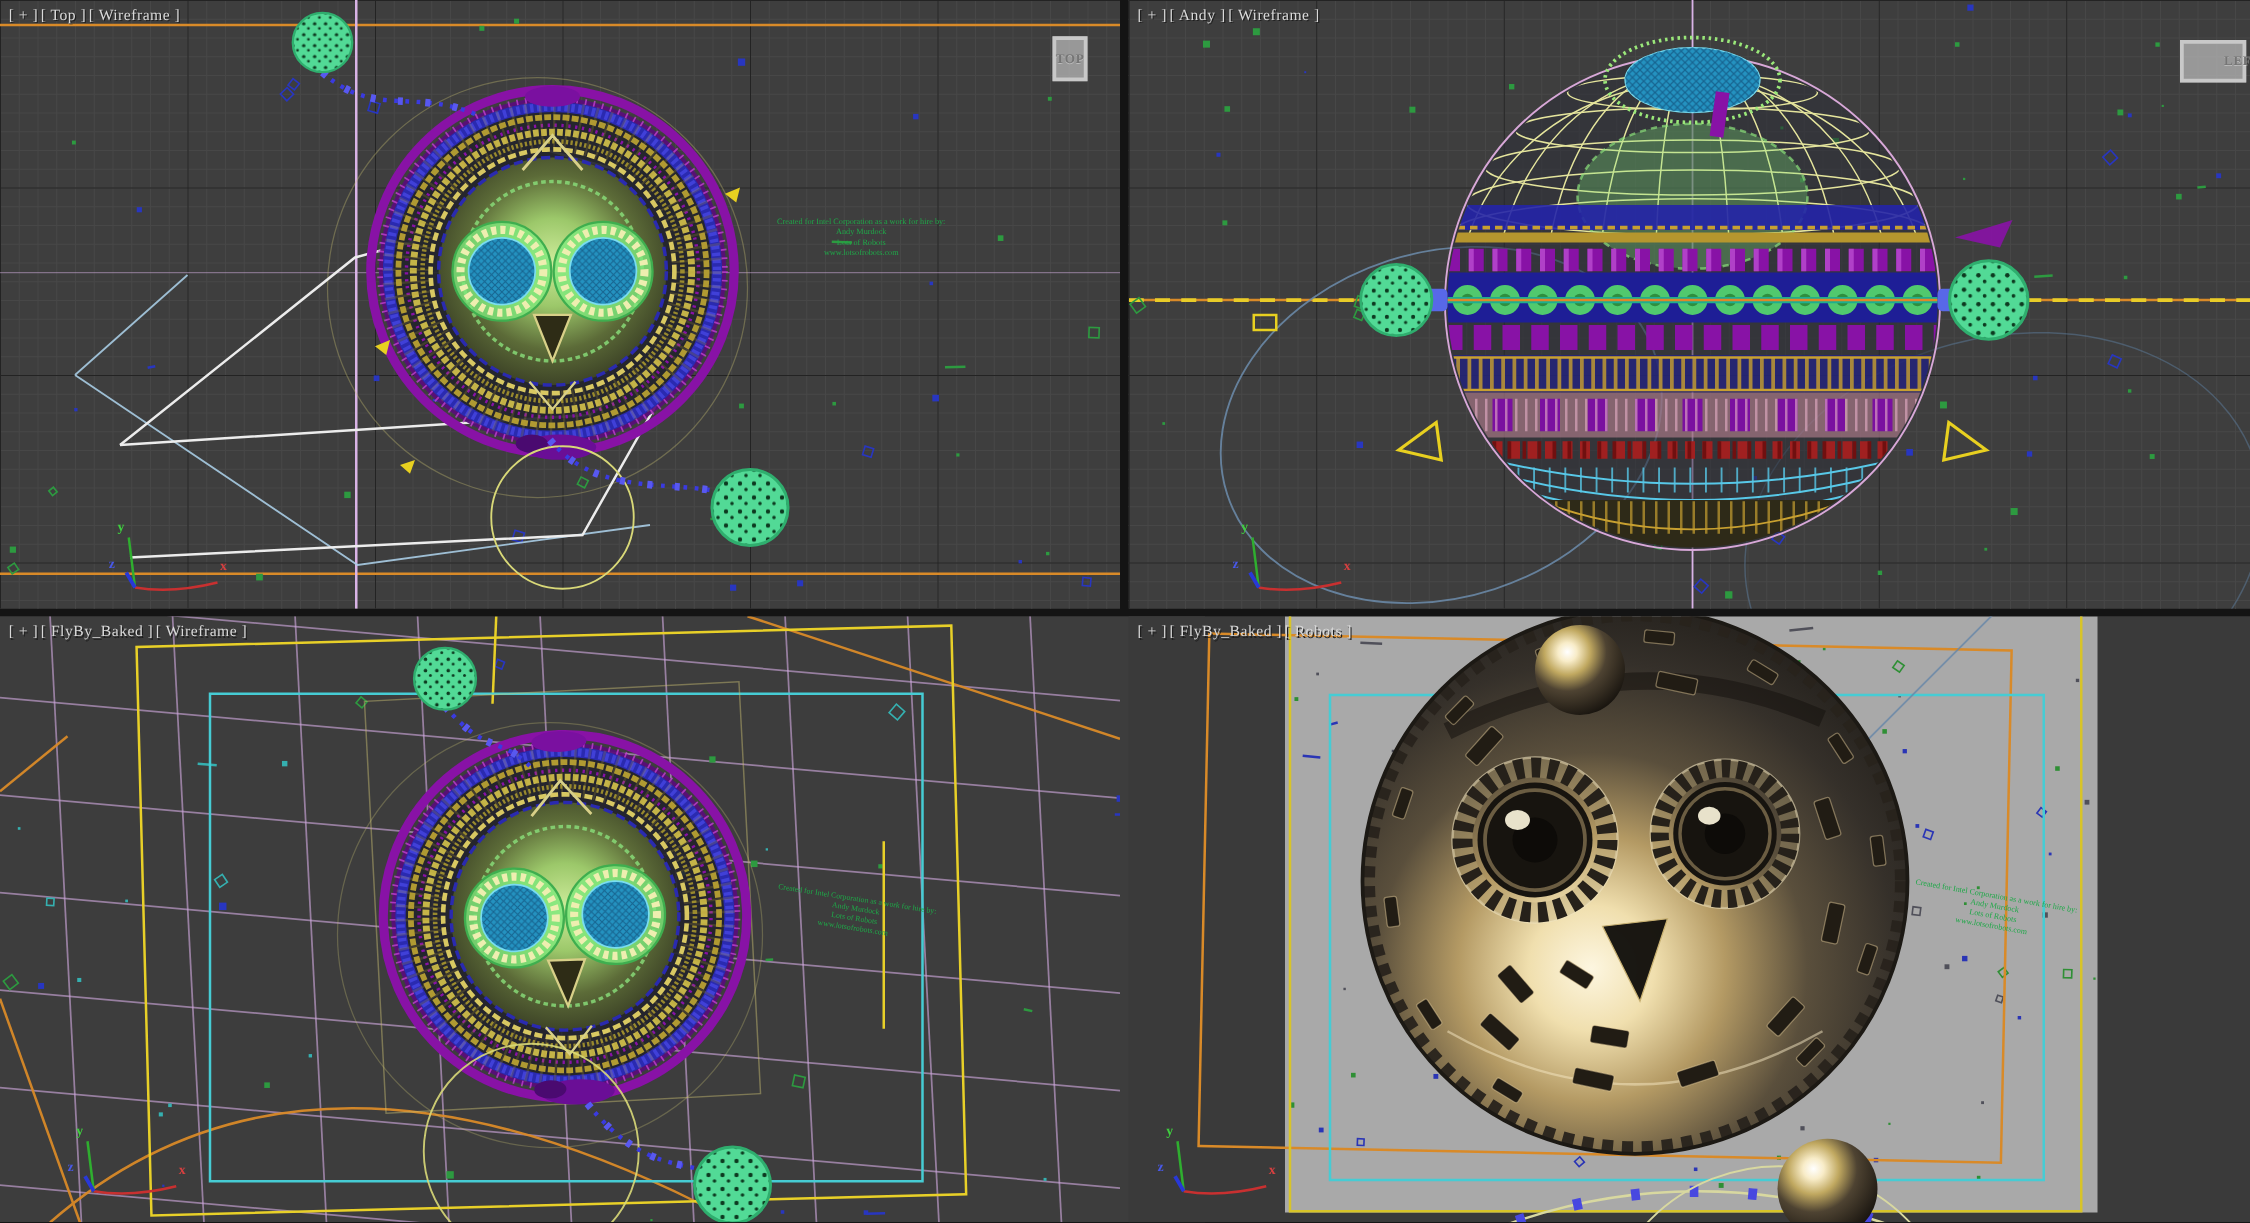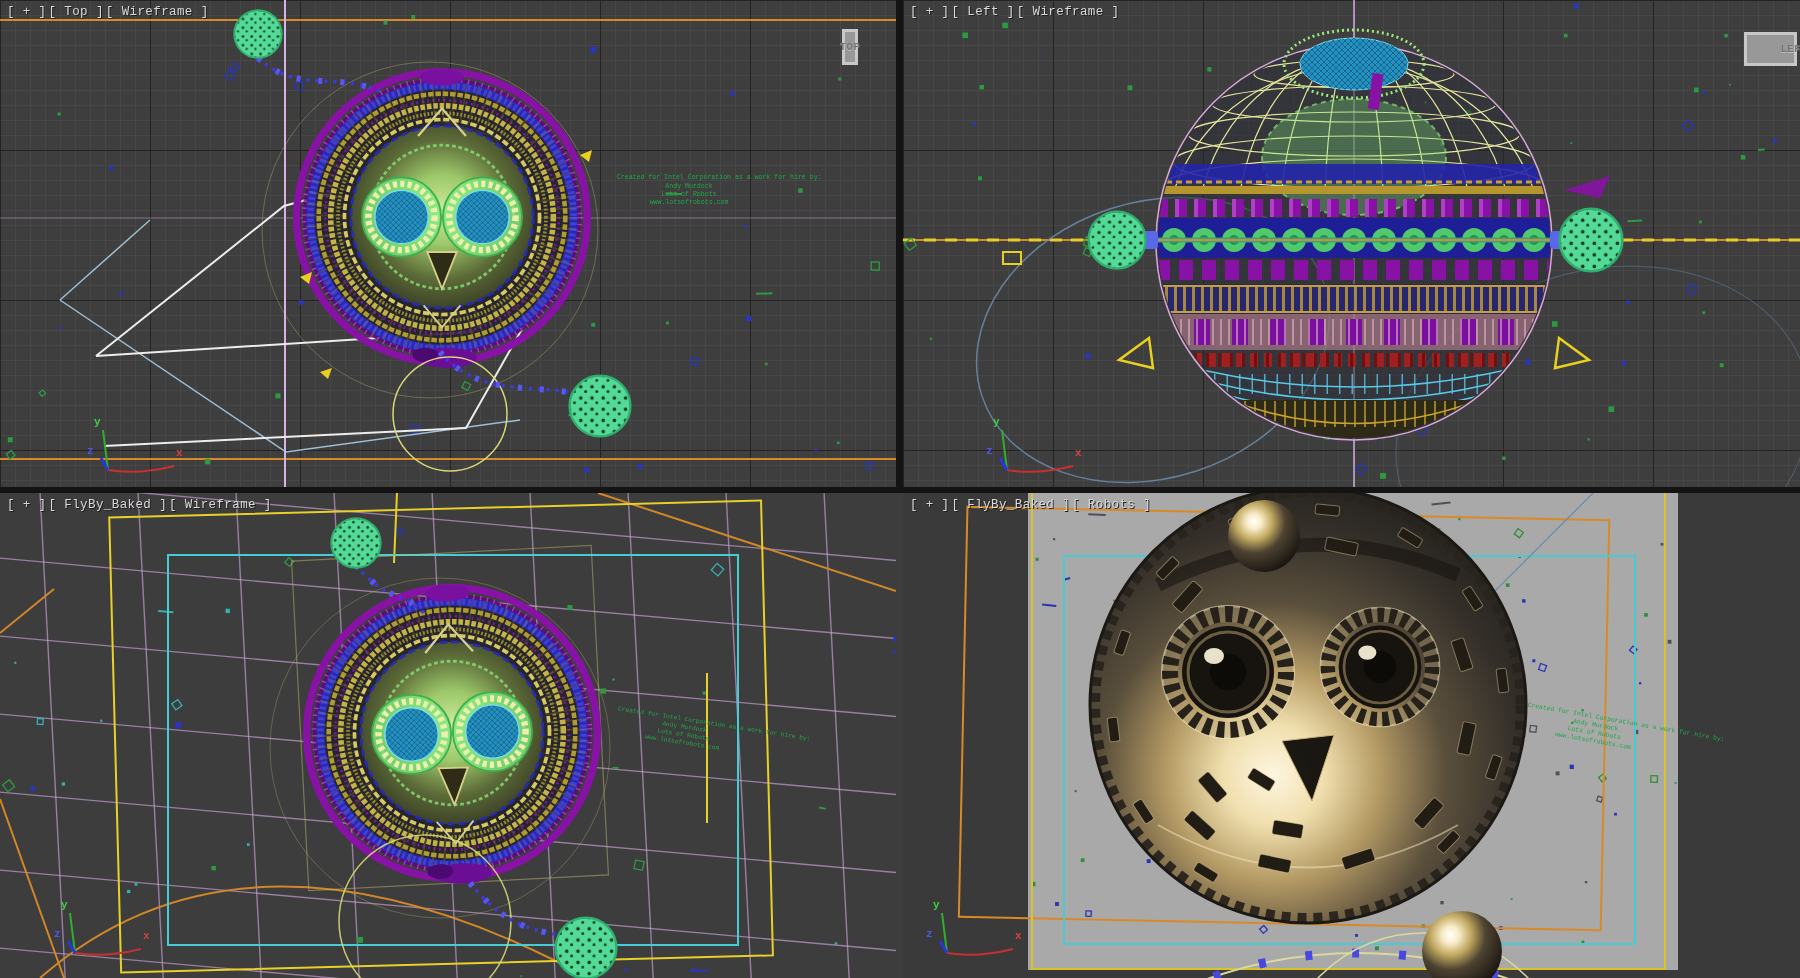--- a/index.html
+++ b/index.html
@@ -1,18 +1,18 @@
 <!DOCTYPE html>
 <html><head>
 <meta charset="utf-8">
 <style>
   html,body{margin:0;padding:0;background:#101010;}
   *{box-sizing:border-box;}
   .stage{position:relative;width:1800px;height:978px;background:#141414;overflow:hidden;
-         font-family:Liberation Mono, monospace;}
+         font-family:Liberation Serif, serif;}
   .vp{position:absolute;overflow:hidden;background:#3d3d3d;}
   .gridbg{background-color:#3e3e3e;background-image:
       linear-gradient(to right,#232323 1px,transparent 1px),
       linear-gradient(to bottom,#232323 1px,transparent 1px),
       linear-gradient(to right,#474747 1px,transparent 1px),
       linear-gradient(to bottom,#474747 1px,transparent 1px);
       background-size:150px 150px,150px 150px,15px 15px,15px 15px;}
   .scene{position:absolute;left:0;top:0;}
   .vp-label{position:absolute;left:7px;top:5px;color:#d9d9d9;font-size:12.5px;letter-spacing:.4px;
             text-shadow:1px 1px 0 #1e1e1e;white-space:nowrap;z-index:6;}
@@ -195,21 +195,21 @@
         <path d="M300,277 l12,-5 l-3,12 z"></path>
           <path d="M580,155 l12,-5 l-3,12 z"></path>
           <path d="M320,372 l12,-4 l-4,11 z"></path>
       </g>
       <use href="#gball" transform="translate(258,34) scale(1.25)"></use>
       <use href="#gball" transform="translate(600,406) scale(1.6)"></use>
     </svg>
     <div class="vp-label">
       <span>[ + ]</span><span>[ Top ]</span><span>[ Wireframe ]</span>
     </div>
-    <div class="viewcube" style="left:842px;top:29px;width:16px;height:36px;">
+    <div class="viewcube" style="left:842px;top:29px;width:28px;height:36px;">
       <span>TOP</span>
     </div>
     <div class="credit" style="left:601px;top:170px;transform:scale(0.82);">
       <div>Created for Intel Corporation as a work for hire by:</div>
         <div>Andy Murdock</div>
       <div>Lots of Robots</div>
         <div>www.lotsofrobots.com</div>
     </div>
     <div class="tripod" style="left:88px;top:422px;">
       <svg width="112" height="58">
@@ -365,21 +365,21 @@
         <path d="M-205,96 l-30,22 l34,8 z" fill="none" stroke="#e8d020" stroke-width="2.5"></path>
         <path d="M205,96 l30,22 l-34,8 z" fill="none" stroke="#e8d020" stroke-width="2.5"></path>
         <rect x="-220" y="-11" width="24" height="18" rx="4" fill="#5868e8"></rect>
         <rect x="196" y="-11" width="24" height="18" rx="4" fill="#5868e8"></rect>
         <path d="M210,-52 l46,-14 l-10,22 z" fill="#8812a6" opacity="0.9"></path>
       </g>
       <use href="#gball" transform="translate(214,240) scale(1.5)"></use>
       <use href="#gball" transform="translate(688,240) scale(1.65)"></use>
     </svg>
     <div class="vp-label">
-      <span>[ + ]</span><span>[ Left ]</span><span>[ Wireframe ]</span>
+      <span>[ + ]</span><span>[ Andy ]</span><span>[ Wireframe ]</span>
     </div>
     <div class="viewcube" style="left:841px;top:32px;width:36px;height:34px;padding-left:47px;">
       <span>LEFT</span>
     </div>
     <div class="tripod" style="left:84px;top:422px;">
       <svg width="112" height="58">
         <path d="M20,48 L15,8" stroke="#2fae2f" stroke-width="2" fill="none"></path>
         <path d="M20,48 Q50,53 86,44" stroke="#c83030" stroke-width="2" fill="none"></path>
         <path d="M20,48 L13,36" stroke="#2838d8" stroke-width="3" fill="none"></path>
       </svg>

